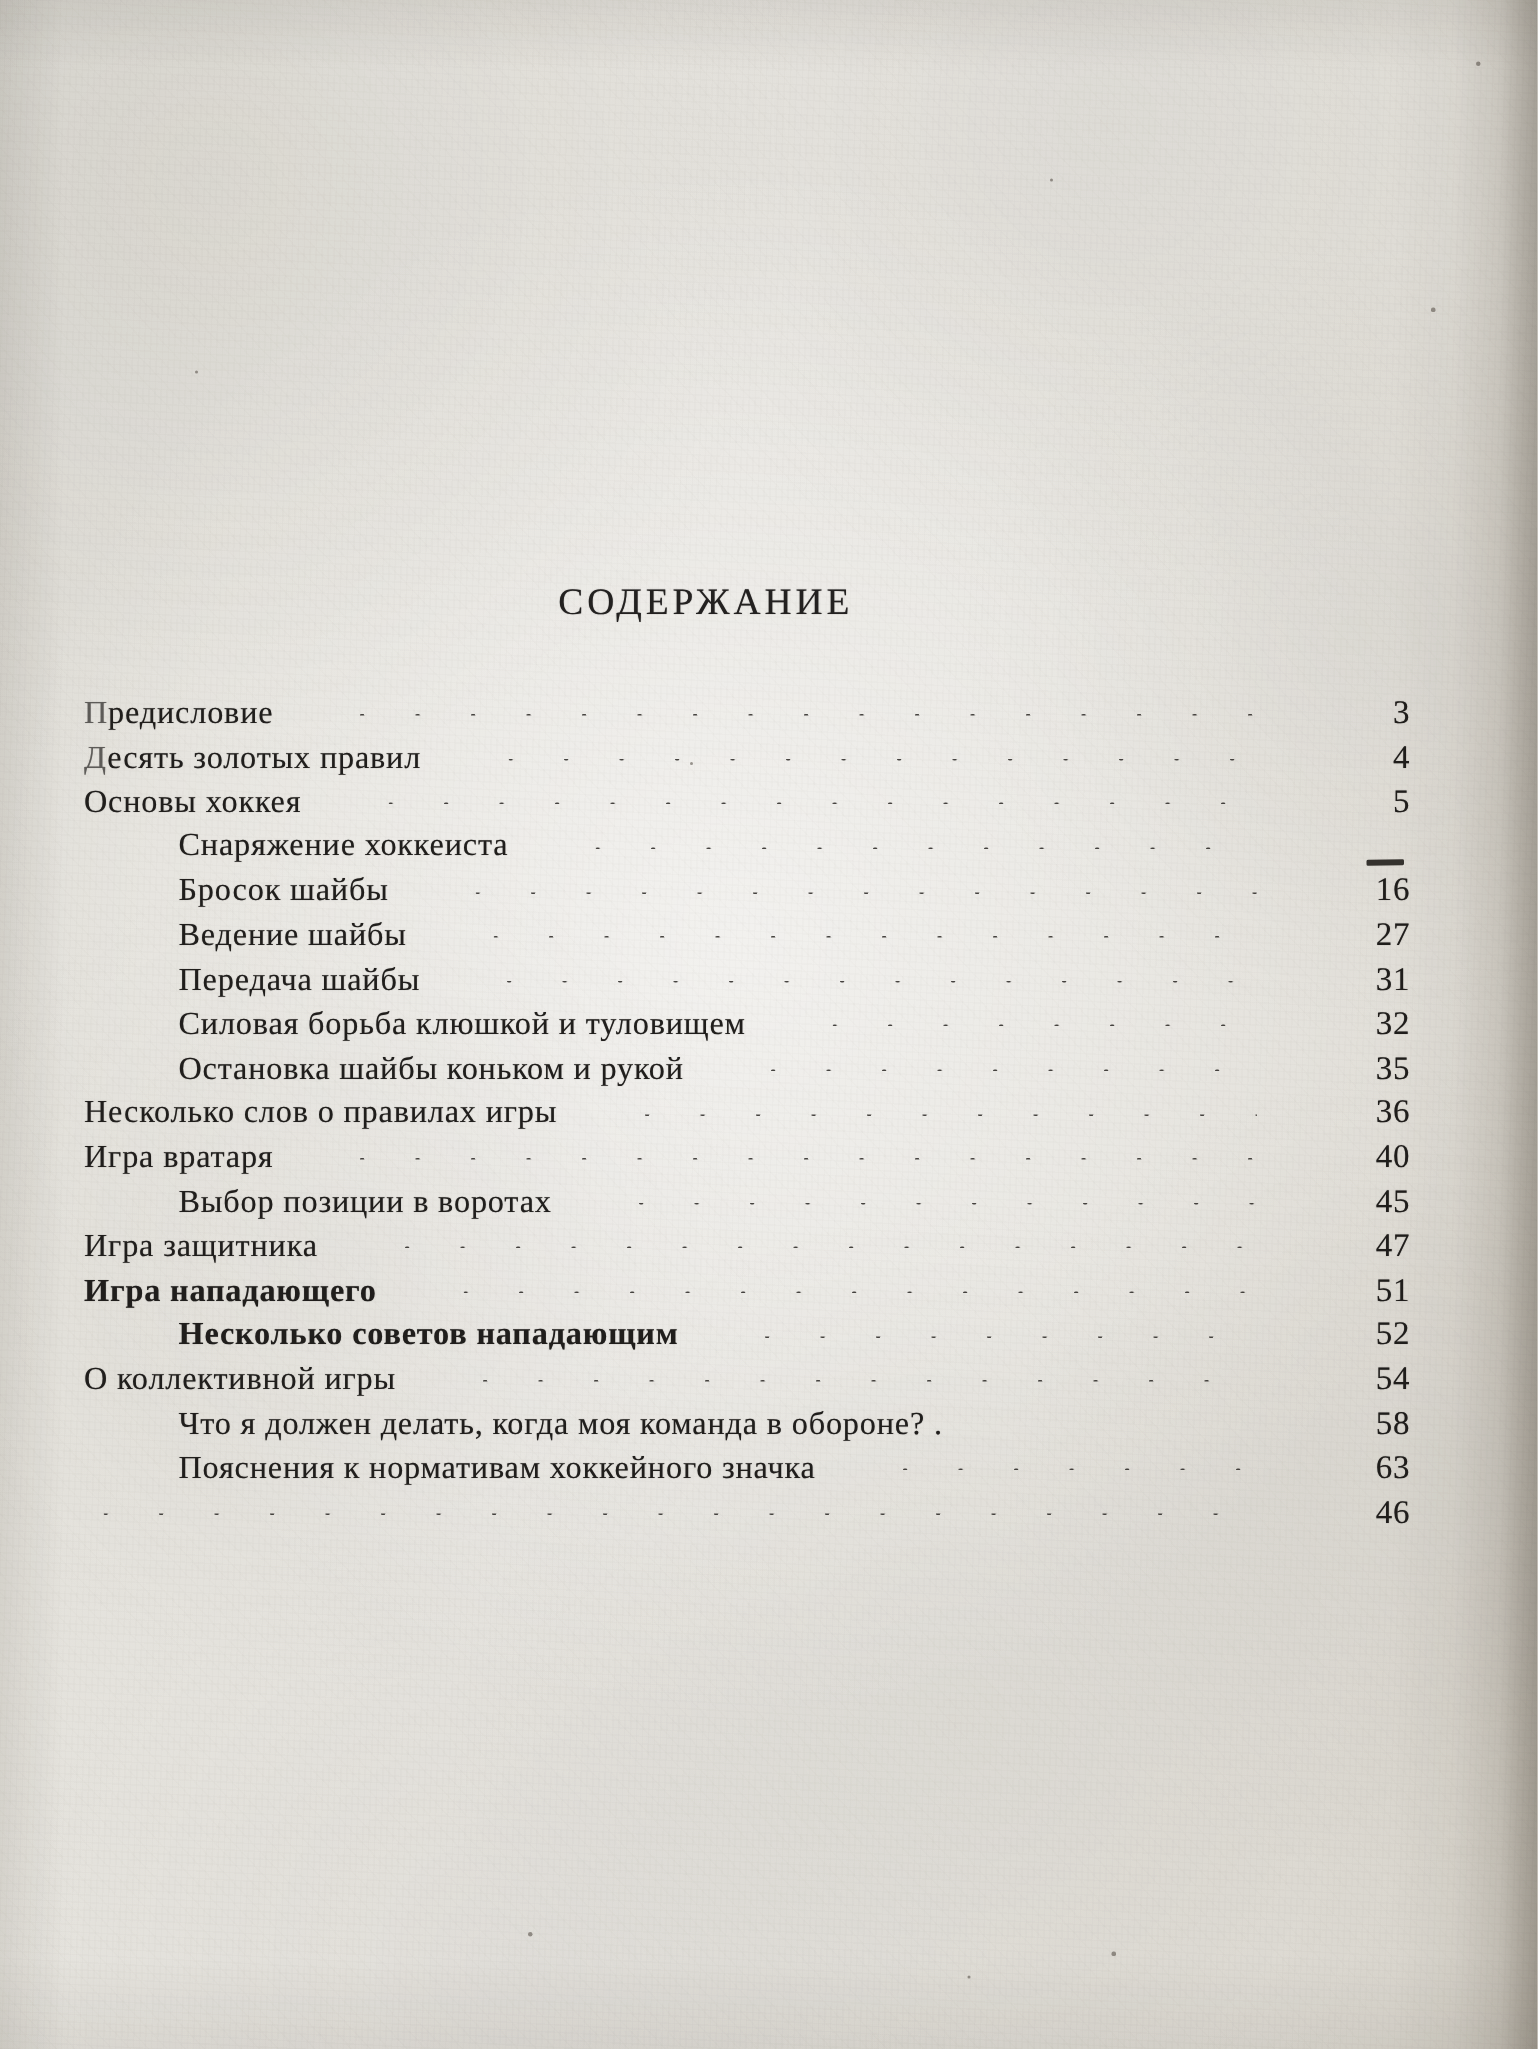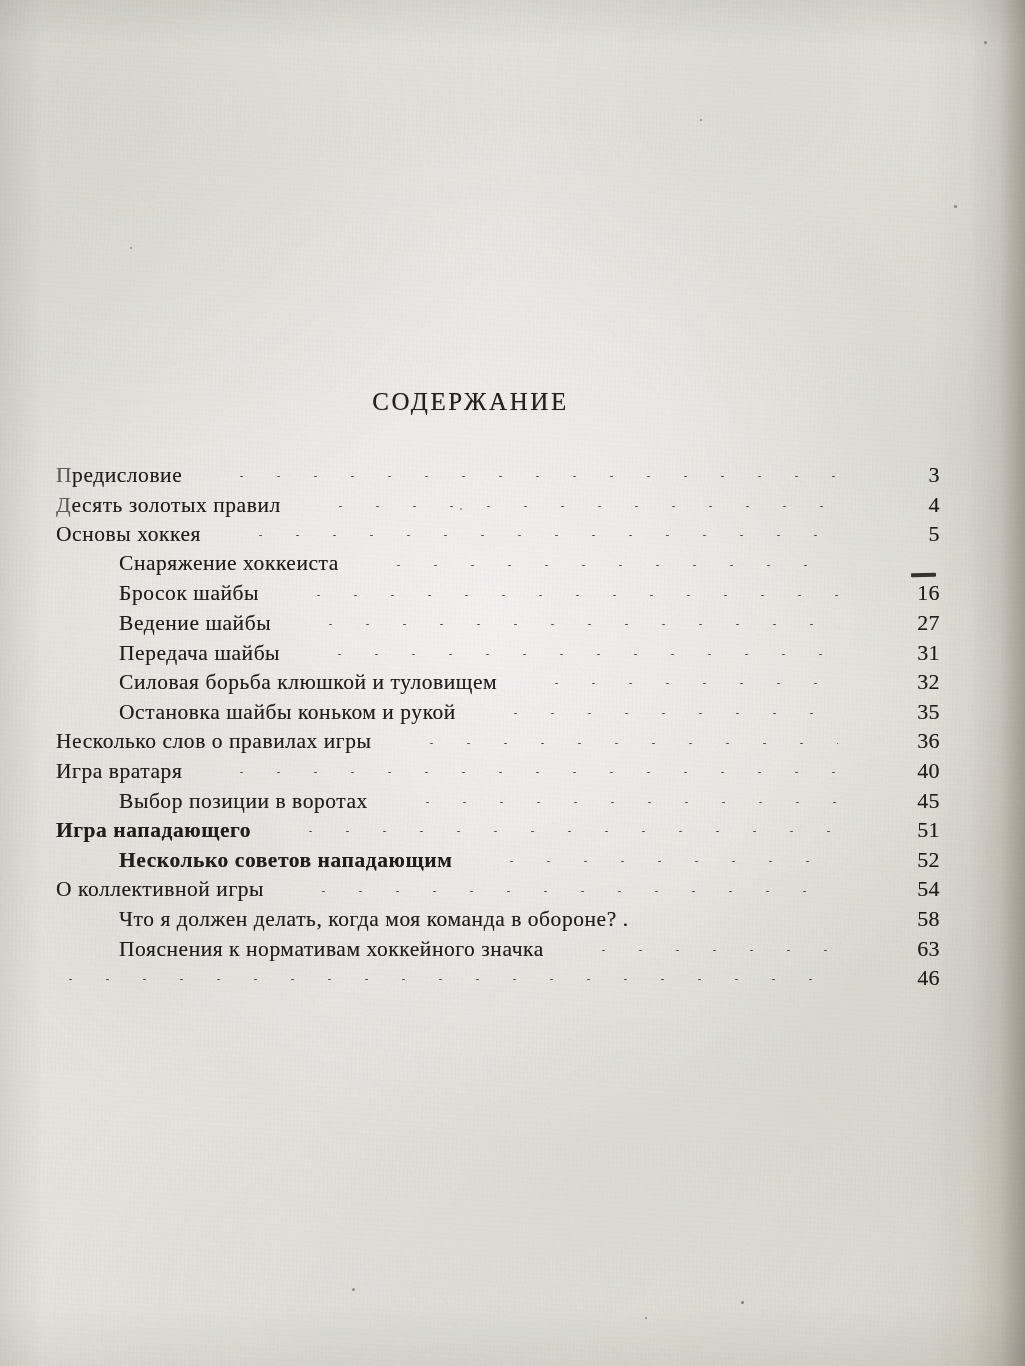--- a/index.html
+++ b/index.html
@@ -267,20 +267,25 @@
       <div class="toc-row">
         <span class="label">Игра вратаря</span>
         <span class="leader"></span>
         <span class="pageno">40</span>
       </div>
       <div class="toc-row indent">
         <span class="label">Выбор позиции в воротах</span>
         <span class="leader"></span>
         <span class="pageno">45</span>
       </div>
+      <div class="toc-row">
+        <span class="label">Игра защитника</span>
+        <span class="leader"></span>
+        <span class="pageno">47</span>
+      </div>
       <div class="toc-row bold">
         <span class="label">Игра нападающего</span>
         <span class="leader"></span>
         <span class="pageno">51</span>
       </div>
       <div class="toc-row indent bold">
         <span class="label">Несколько советов нападающим</span>
         <span class="leader"></span>
         <span class="pageno">52</span>
       </div>

